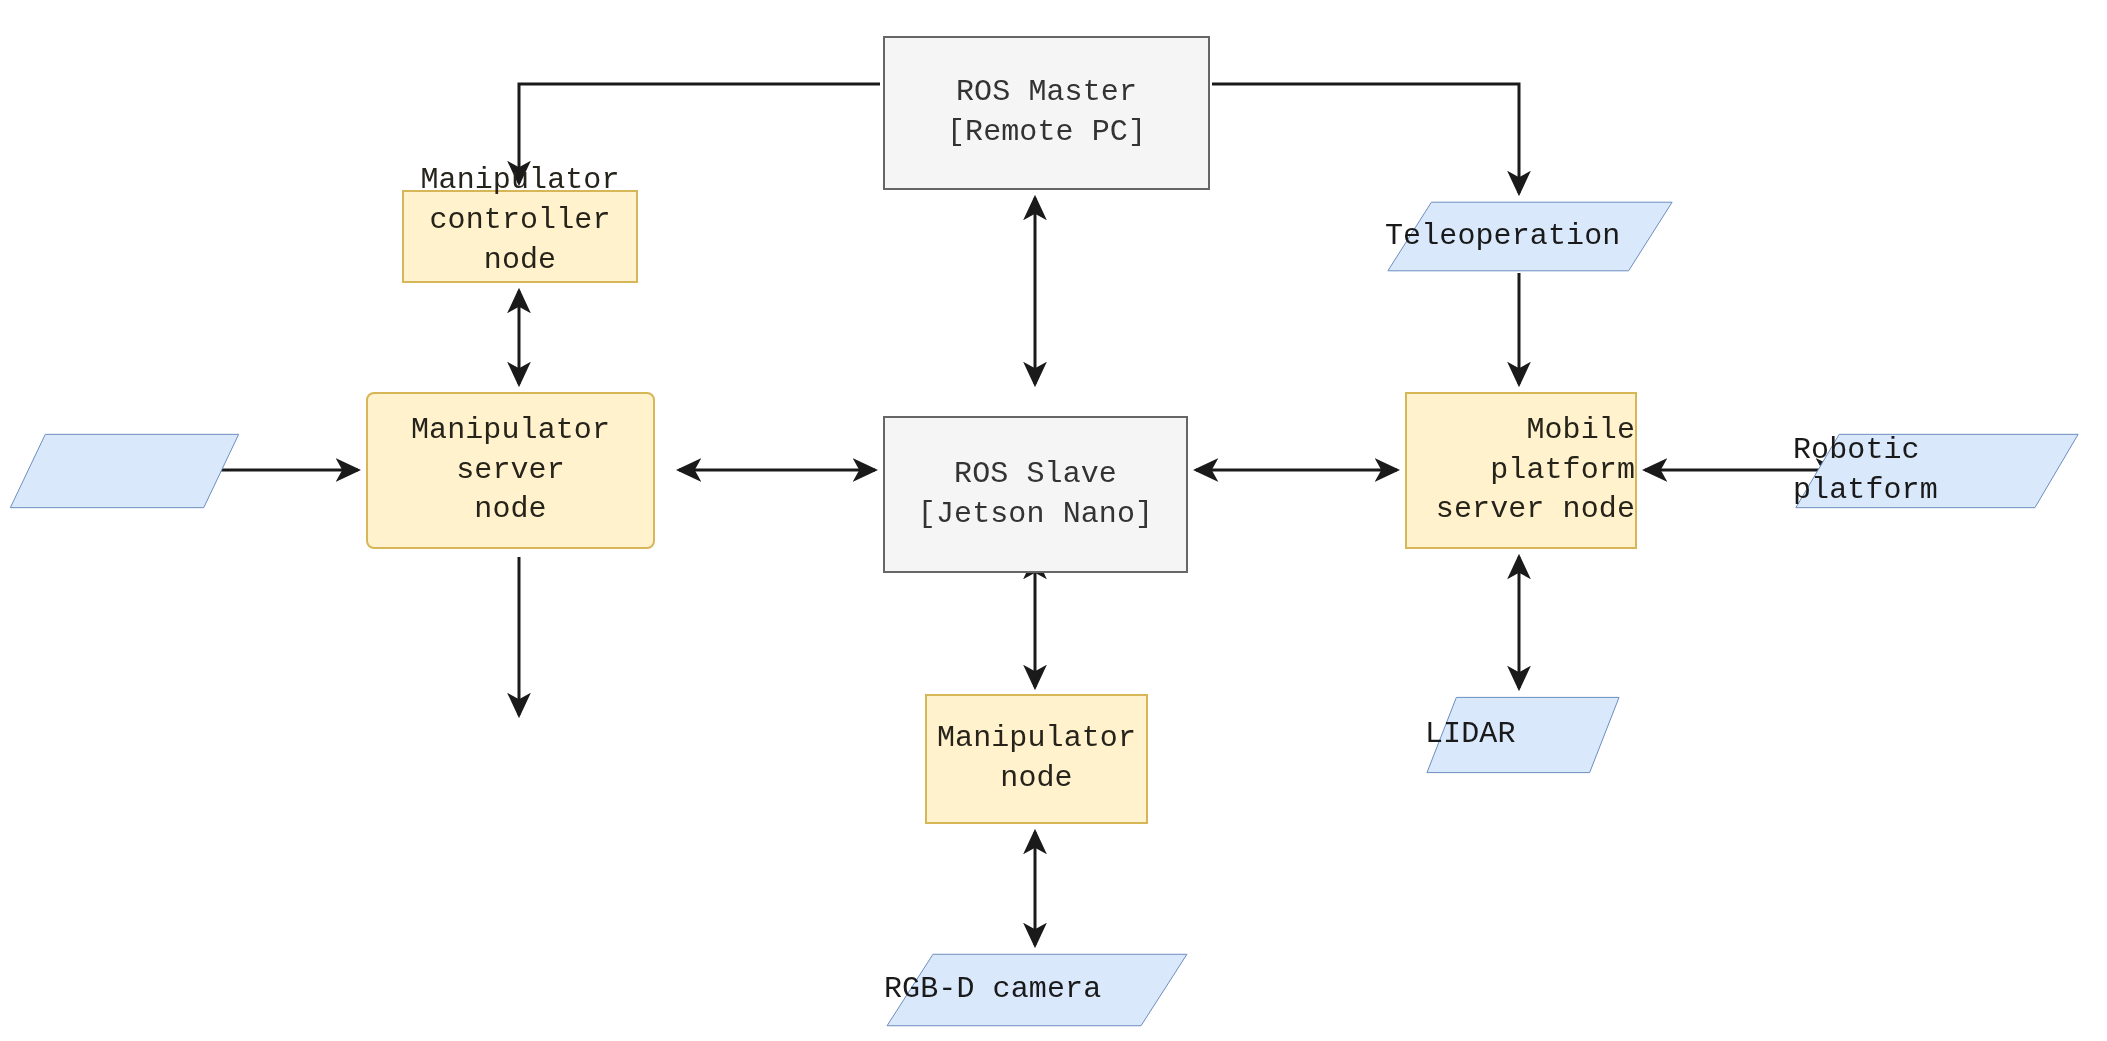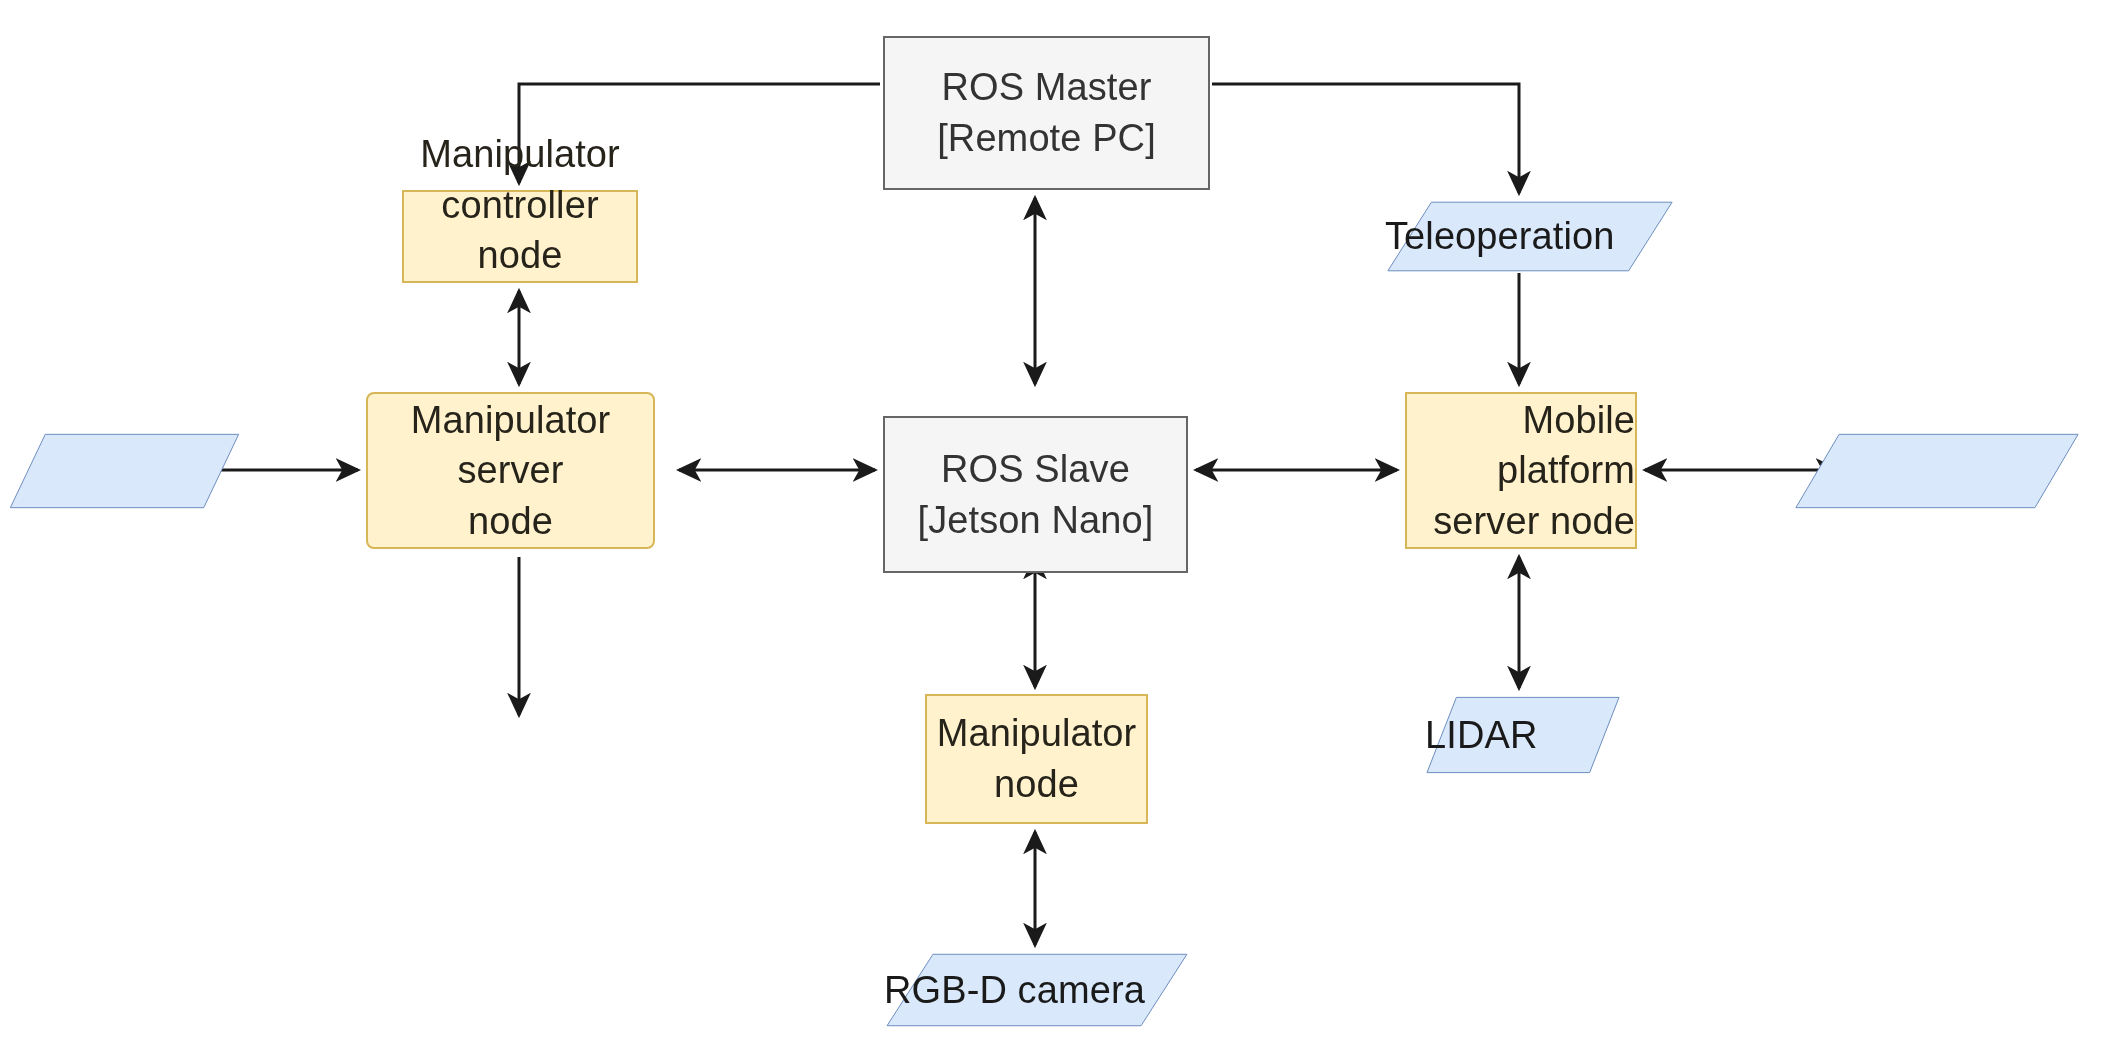--- a/index.html
+++ b/index.html
@@ -25,25 +25,26 @@
     height: 1041px;
     pointer-events: none;
   }
   .node {
     position: absolute;
     box-sizing: border-box;
     display: flex;
     align-items: center;
     justify-content: center;
     text-align: center;
-    font-size: 38px;
+    font-size: 30px;
     line-height: 1.33;
     color: #1a1a1a;
     letter-spacing: 0.1px;
     white-space: pre-line;
+    font-family: Liberation Mono, monospace;
   }
   .node.process {
     border-style: solid;
     border-width: 2px;
   }
   .node.system {
     background: #f5f5f5;
     border-color: #666666;
     color: #333333;
   }
@@ -137,20 +138,21 @@
   <div class="node device" style="left: 8px; top: 432px; width: 233px; height: 78px;">
     <svg class="shape" viewBox="0 0 100 100" preserveAspectRatio="none">
       <polygon points="16,3 99,3 84,97 1,97" fill="#dae8fc" stroke="#6c8ebf" stroke-width="1" vector-effect="non-scaling-stroke"></polygon>
     </svg>
   </div>
 
   <div class="node device" style="left: 1793px; top: 432px; width: 288px; height: 78px;">
     <svg class="shape" viewBox="0 0 100 100" preserveAspectRatio="none">
       <polygon points="16,3 99,3 84,97 1,97" fill="#dae8fc" stroke="#6c8ebf" stroke-width="1" vector-effect="non-scaling-stroke"></polygon>
     </svg>
+    <span class="label">Robotic platform</span>
   </div>
 
 
   <div class="node nodebox process" style="left: 925px; top: 694px; width: 223px; height: 130px;">
     <span>Manipulator
 node</span>
   </div>
 
   <div class="node device" style="left: 884px; top: 952px; width: 306px; height: 76px;">
     <svg class="shape" viewBox="0 0 100 100" preserveAspectRatio="none">

